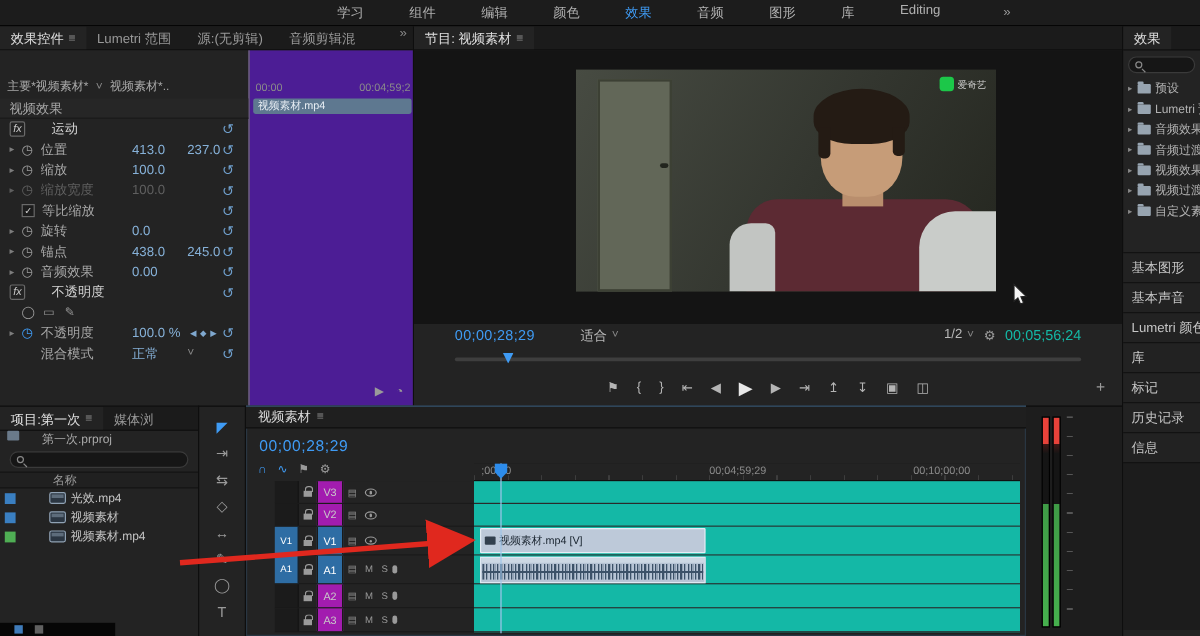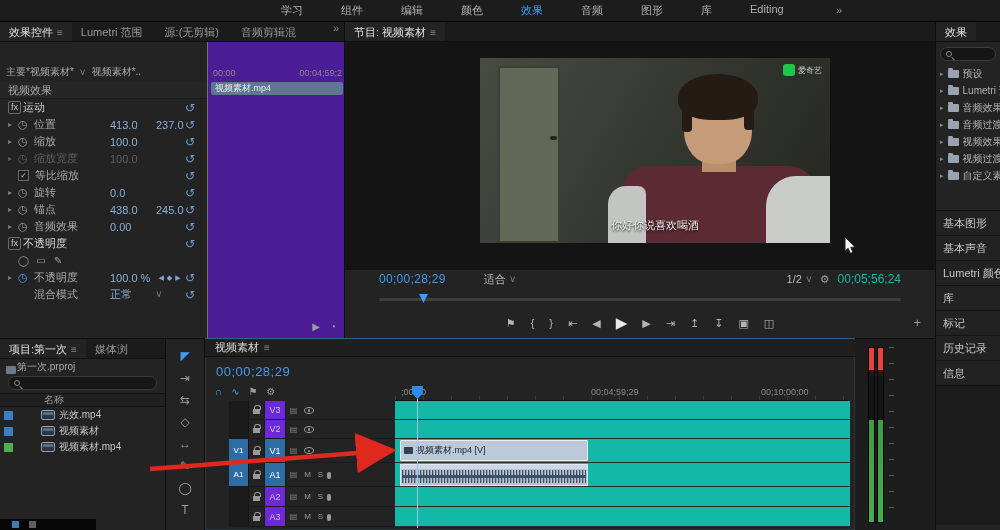--- a/index.html
+++ b/index.html
@@ -19,21 +19,21 @@
   .ecrow{display:flex;align-items:center;height:17px;padding-left:8px;position:relative;font-size:11px}
   .ecrow .tw{width:10px;font-size:8px;color:#7d7d7d;flex:none}
   .ecrow .sw{width:16px;font-size:11px;color:#9a9a9a;flex:none}
   .ecrow .sw.on{color:#3f9bf4}
   .ecrow .lbl{width:76px;color:#a8a8a8;white-space:nowrap;overflow:hidden;flex:none}
   .ecrow .lbl.wide{width:auto}
   .ecrow .val{color:#86b1d8;margin-right:14px;min-width:32px}
   .ecrow .reset{position:absolute;right:12px;color:#6f9fcc;font-size:12px}
   .ecrow.sect{color:#c2c2c2;border-bottom:1px solid #191919;background:#262626}
   .ecrow.dis .lbl,.ecrow.dis .val,.ecrow.dis .sw,.ecrow.dis .tw{color:#5f5f5f}
-  .fxb{font-size:9px;border:1px solid #6a6a6a;border-radius:2px;padding:0 2px;margin-right:2px;color:#c8c8c8;line-height:11px}
+  .fxb{font-style:italic;font-size:9px;border:1px solid #6a6a6a;border-radius:2px;padding:0 2px;margin-right:22px;color:#c8c8c8;line-height:11px}
   .glbl{color:#d4d4d4}
   .cb{width:11px;height:11px;border:1px solid #6a6a6a;background:#1d1d1d;margin-right:6px;display:flex;align-items:center;justify-content:center;font-size:8px;color:#d0d0d0;flex:none}
   .mask{width:18px;color:#9a9a9a;font-size:10px}
   .kf{display:flex;gap:3px;color:#7fa8cf;font-size:7px;align-items:center;margin-left:-6px;margin-right:4px}
   
   .searchbox{display:flex;align-items:center;height:14px;background:#161616;border:1px solid #3a3a3a;border-radius:8px;padding:0 5px;gap:4px}
   .searchbox input{background:none;border:none;outline:none;color:#ccc;font-size:9px;width:100%;font-family:inherit}
   .mag{width:6px;height:6px;border:1px solid #8a8a8a;border-radius:50%;position:relative;flex:none}
   .mag::after{content:'';position:absolute;left:5px;top:5px;width:4px;height:1px;background:#8a8a8a;transform:rotate(45deg);transform-origin:0 0}
   
@@ -41,41 +41,41 @@
   .fxitem .tw{font-size:7px;color:#888;flex:none}
   .fold{width:11px;height:8px;background:#97a4b0;border-radius:1px;position:relative;flex:none}
   .fold::before{content:'';position:absolute;top:-2px;left:0;width:5px;height:2px;background:#97a4b0;border-radius:1px 1px 0 0}
   .flab{overflow:hidden;white-space:nowrap}
   .stackhdr{height:25px;display:flex;align-items:center;padding-left:7px;font-size:11px;color:#c6c6c6;background:#222;border-top:1px solid #121212;white-space:nowrap;overflow:hidden}
   
   .dd{display:flex;align-items:center;gap:4px;color:#b8b8b8;font-size:11px}
   .tbtn{color:#b4b4b4;font-size:11px}
   .tbtn.big{font-size:15px;color:#e8e8e8}
   
-  .pbread{display:flex;align-items:flex-end;gap:1px;height:15px;padding-left:6px;font-size:10px;color:#aaa}
+  .pbread{display:flex;align-items:flex-start;gap:19px;height:15px;padding-left:6px;font-size:10px;color:#aaa}
   .projico{width:10px;height:8px;background:#6a7a8a;border-radius:1px;flex:none}
   .pcolhdr{height:14px;border-top:1px solid #141414;border-bottom:1px solid #141414;font-size:10px;color:#9a9a9a;padding-left:44px;display:flex;align-items:center;background:#202020}
   .pitem{display:flex;align-items:center;height:16px;font-size:10px;color:#c4c4c4;white-space:nowrap;overflow:hidden}
   .chip{width:9px;height:9px;margin-left:4px;flex:none}
   .pind{width:28px;flex:none}
   .clipico{width:14px;height:10px;background:#2b3642;border:1px solid #90a2b4;border-radius:2px;margin-right:4px;position:relative;flex:none}
   .clipico::before{content:'';position:absolute;left:1px;top:1px;right:1px;height:3px;background:#90a2b4;opacity:.5}
   
   .tool{color:#9a9a9a;font-size:12px;height:13px;display:flex;align-items:center;justify-content:center}
   .tool.active{color:#3f9bf4}
   
   .mbico{color:#9a9a9a;font-size:10px}
   .mbico.on{color:#3f9bf4}
   .trow{display:flex;align-items:center;background:#232323;border-bottom:1px solid #1a1a1a;height:19px}
   .arow{height:20px}
   .trow.active,.arow.active{height:24px}
   .patch{width:20px;height:100%;background:#1b1b1b;border-right:1px solid #141414;display:flex;align-items:center;justify-content:center;font-size:8px;color:#9a9a9a;flex:none}
   .trow.active .patch{background:#2e6da4;color:#fff}
   .tlock{width:15px;display:flex;justify-content:center;flex:none}
-  .tname{width:22px;height:100%;display:flex;align-items:center;justify-content:center;font-size:9px;color:#c8c8c8;background:#6d28d9;border-left:1px solid #1a1a1a;border-right:1px solid #1a1a1a;flex:none}
+  .tname{width:22px;height:100%;display:flex;align-items:center;justify-content:center;font-size:9px;color:#c8c8c8;background:#a21caf;border-left:1px solid #1a1a1a;border-right:1px solid #1a1a1a;flex:none}
   .trow.active .tname{background:#2e6da4;color:#fff}
   .tsync{width:15px;text-align:center;font-size:8px;color:#8a8a8a;flex:none}
   .teye{width:15px;display:flex;justify-content:center;flex:none}
   .tmute,.tsolo{width:13px;font-size:8px;color:#9a9a9a;text-align:center;flex:none}
   .i-lock{display:inline-block;width:7px;height:5px;background:#9a9a9a;position:relative;margin-top:3px}
   .i-lock::before{content:'';position:absolute;top:-4px;left:1px;width:5px;height:4px;border:1px solid #9a9a9a;border-bottom:none;border-radius:3px 3px 0 0}
   .i-eye{display:inline-block;width:10px;height:7px;border:1px solid #9a9a9a;border-radius:50%;position:relative}
   .i-eye::after{content:'';position:absolute;left:3px;top:1.5px;width:2.5px;height:2.5px;background:#9a9a9a;border-radius:50%}
   .i-mic{display:inline-block;width:4px;height:7px;background:#9a9a9a;border-radius:2px}
   .ruler{height:15px;background:#232323;border-bottom:1px solid #101010;position:relative;font-size:9px;color:#8a8a8a}
@@ -282,21 +282,20 @@
       <div class="abs" style="left:128px;top:128px;width:38px;height:57px;background:#c2c5c2;border-radius:18px 8px 0 0"></div>
       <div class="abs" style="left:222px;top:92px;width:34px;height:22px;background:#b98e6d"></div>
       <div class="abs" style="left:204px;top:28px;width:68px;height:78px;background:#c69c78;border-radius:46% 46% 42% 42%"></div>
       <div class="abs" style="left:198px;top:16px;width:80px;height:46px;background:#241b14;border-radius:50% 50% 40% 40%"></div>
       <div class="abs" style="left:202px;top:48px;width:10px;height:26px;background:#241b14;border-radius:0 0 4px 4px"></div>
       <div class="abs" style="left:264px;top:48px;width:10px;height:24px;background:#241b14;border-radius:0 0 4px 4px"></div>
       <div class="abs" style="right:8px;top:6px;display:flex;align-items:center;gap:3px">
         <span style="width:12px;height:12px;background:#1cc749;border-radius:3px;display:inline-block"></span>
         <span style="font-size:8px;color:#e8e8e8;opacity:.85">爱奇艺</span>
       </div>
-      <div class="abs" style="left:0;right:0;bottom:10px;text-align:center;font-size:11px;color:#f2f2f2;text-shadow:0 1px 2px #000">你好你说喜欢喝酒</div>
     </div>
   </div>
   <div class="abs" style="left:0;top:248px;right:0;height:18px;display:flex;align-items:center;padding:0 34px;gap:8px">
     <span style="color:#3f9bf4;font-size:12px;letter-spacing:.3px">00;00;28;29</span>
     <span style="width:22px"></span>
     <span class="dd">
       <span>适合</span>
       <span class="menu-glyph">˅</span>
     </span>
     <span style="flex:1"></span>

